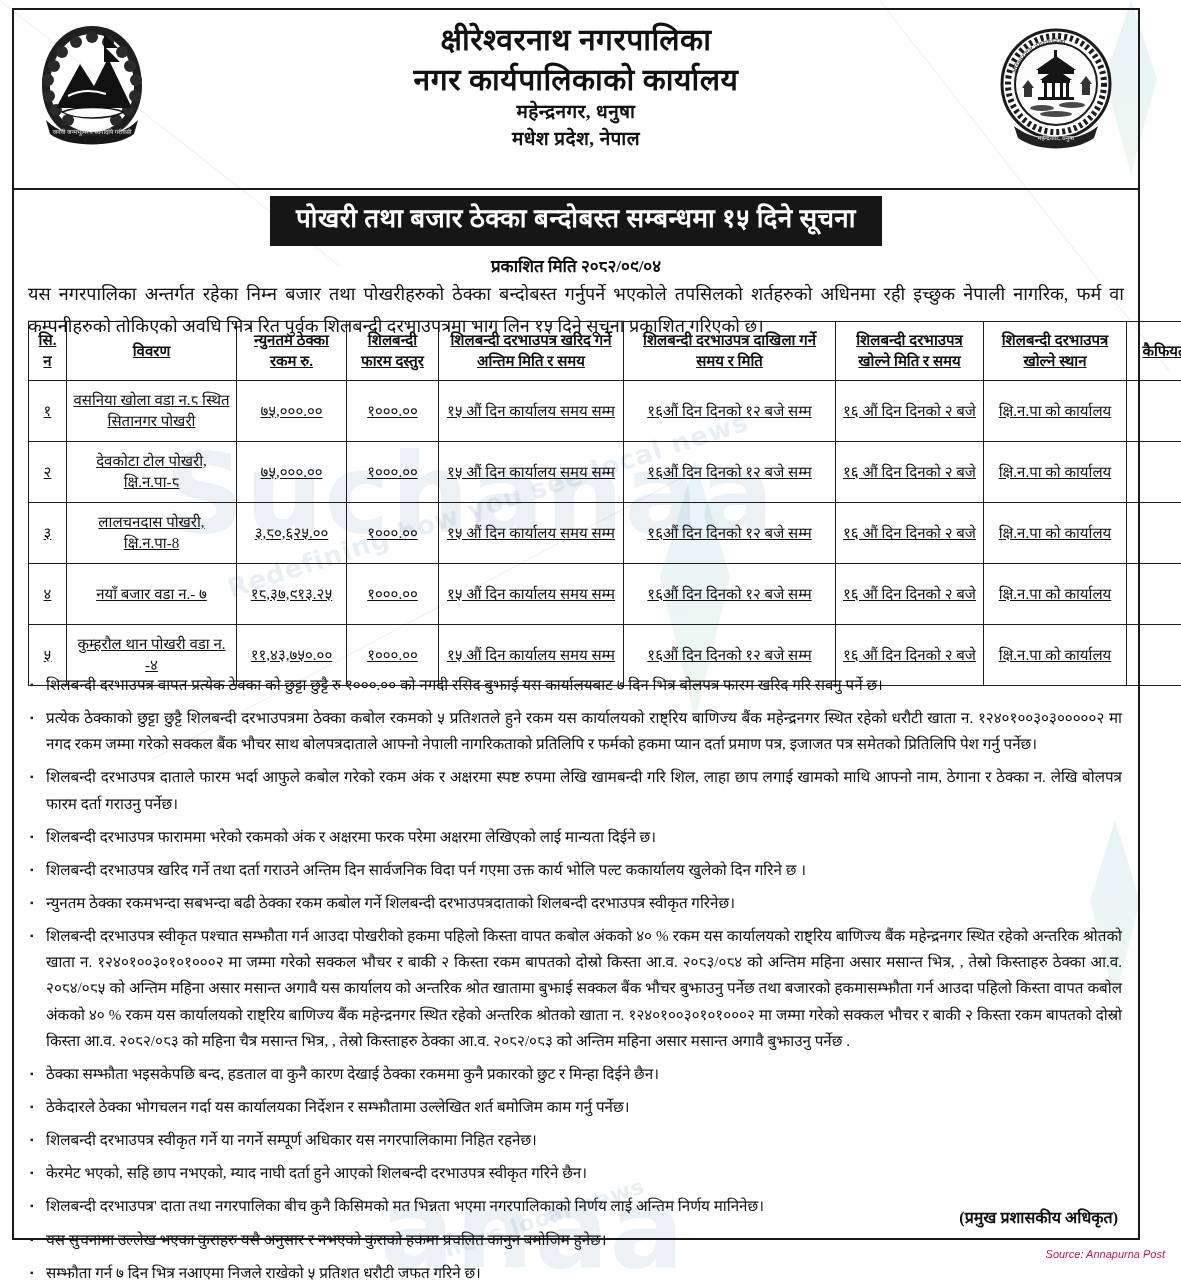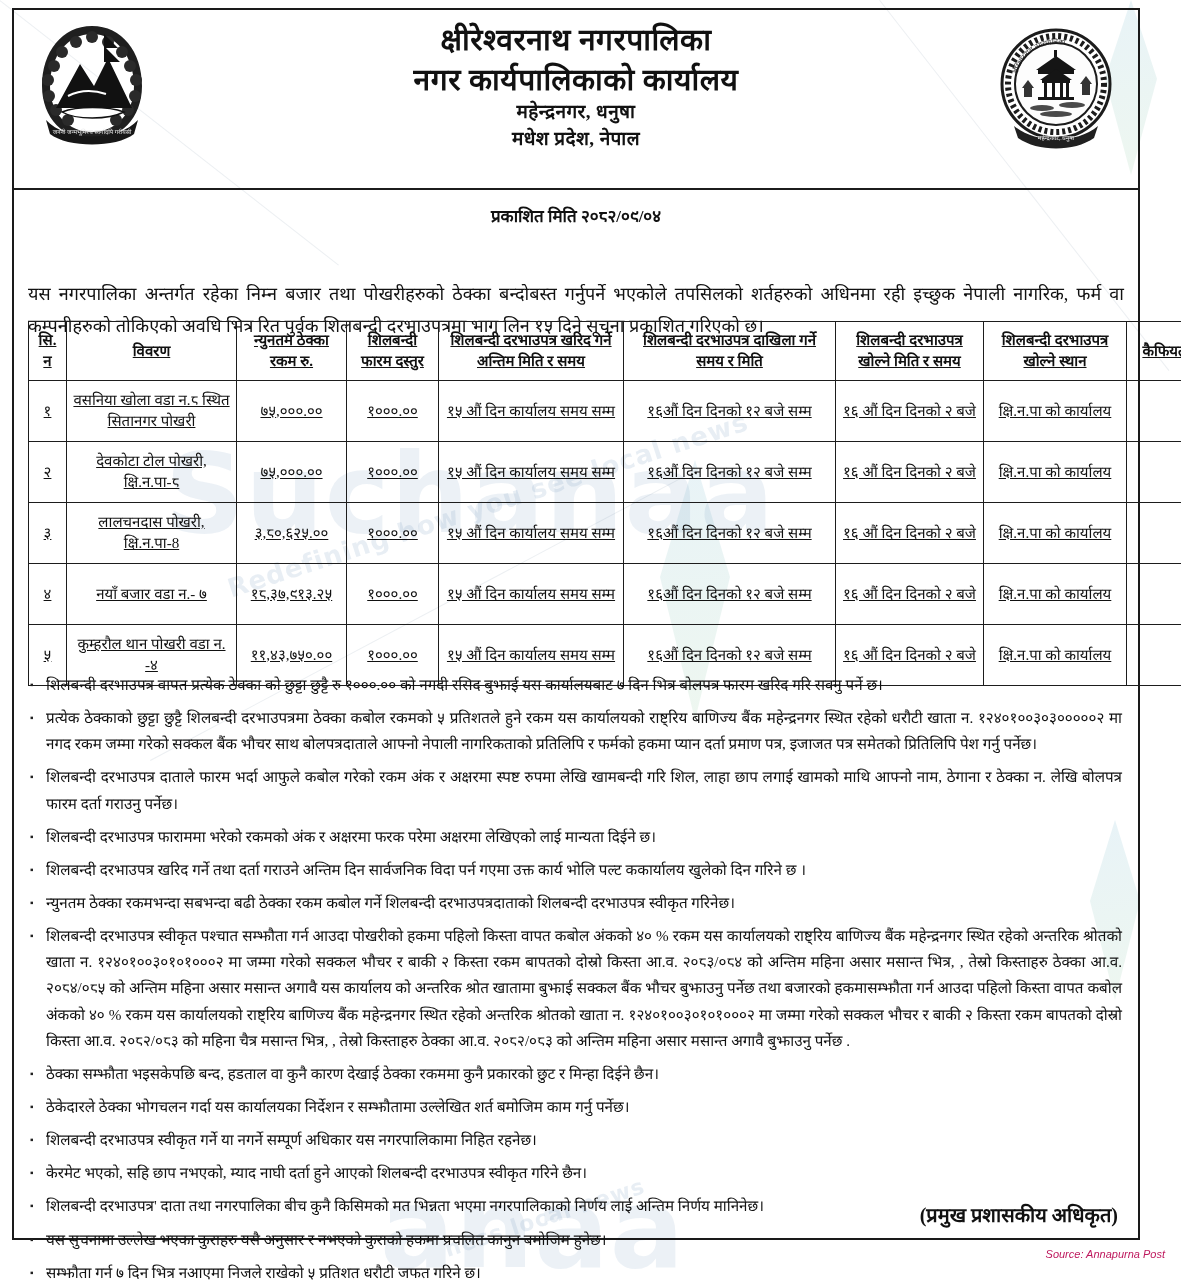--- a/index.html
+++ b/index.html
@@ -209,21 +209,21 @@
     line-height: 1.72;
     text-align: justify;
     text-justify: inter-word;
   }
 
   
   .signature {
     position: absolute;
     right: 20px;
     bottom: 10px;
-    font-size: 20px;
+    font-size: 16px;
     font-weight: 600;
   }
 
   
   .source {
     position: absolute;
     right: 16px;
     top: 1248px;
     font-family: "Liberation Sans", sans-serif;
     font-size: 11px;
@@ -341,20 +341,21 @@
             <path d="M22 104 C44 122 84 122 106 104 L102 116 C82 130 46 130 26 116 Z" fill="#202020"></path>
             <text x="64" y="118" font-size="6" fill="#efefef" text-anchor="middle" font-family="Liberation Sans, sans-serif">महेन्द्रनगर, धनुषा</text>
           </g>
         </svg>
       </div>
 
       <div class="hr-rule"></div>
     </div>
 
     <div class="banner-wrap">
+      <div class="banner">पोखरी तथा बजार ठेक्का  बन्दोबस्त सम्बन्धमा १५  दिने सूचना</div>
       <div class="pub-date">प्रकाशित मिति २०८२/०९/०४</div>
     </div>
 
     <div class="intro">यस नगरपालिका अन्तर्गत रहेका निम्न बजार तथा पोखरीहरुको ठेक्का  बन्दोबस्त गर्नुपर्ने भएकोले तपसिलको शर्तहरुको अधिनमा रही इच्छुक नेपाली नागरिक, फर्म वा कम्पनीहरुको तोकिएको अवधि भित्र रित पुर्वक शिलबन्दी दरभाउपत्रमा भाग लिन  १५  दिने सूचना प्रकाशित गरिएको छ।</div>
 
     <div class="tbl-wrap">
       <table class="notice">
         <colgroup>
           <col class="c0">
             <col class="c1">

